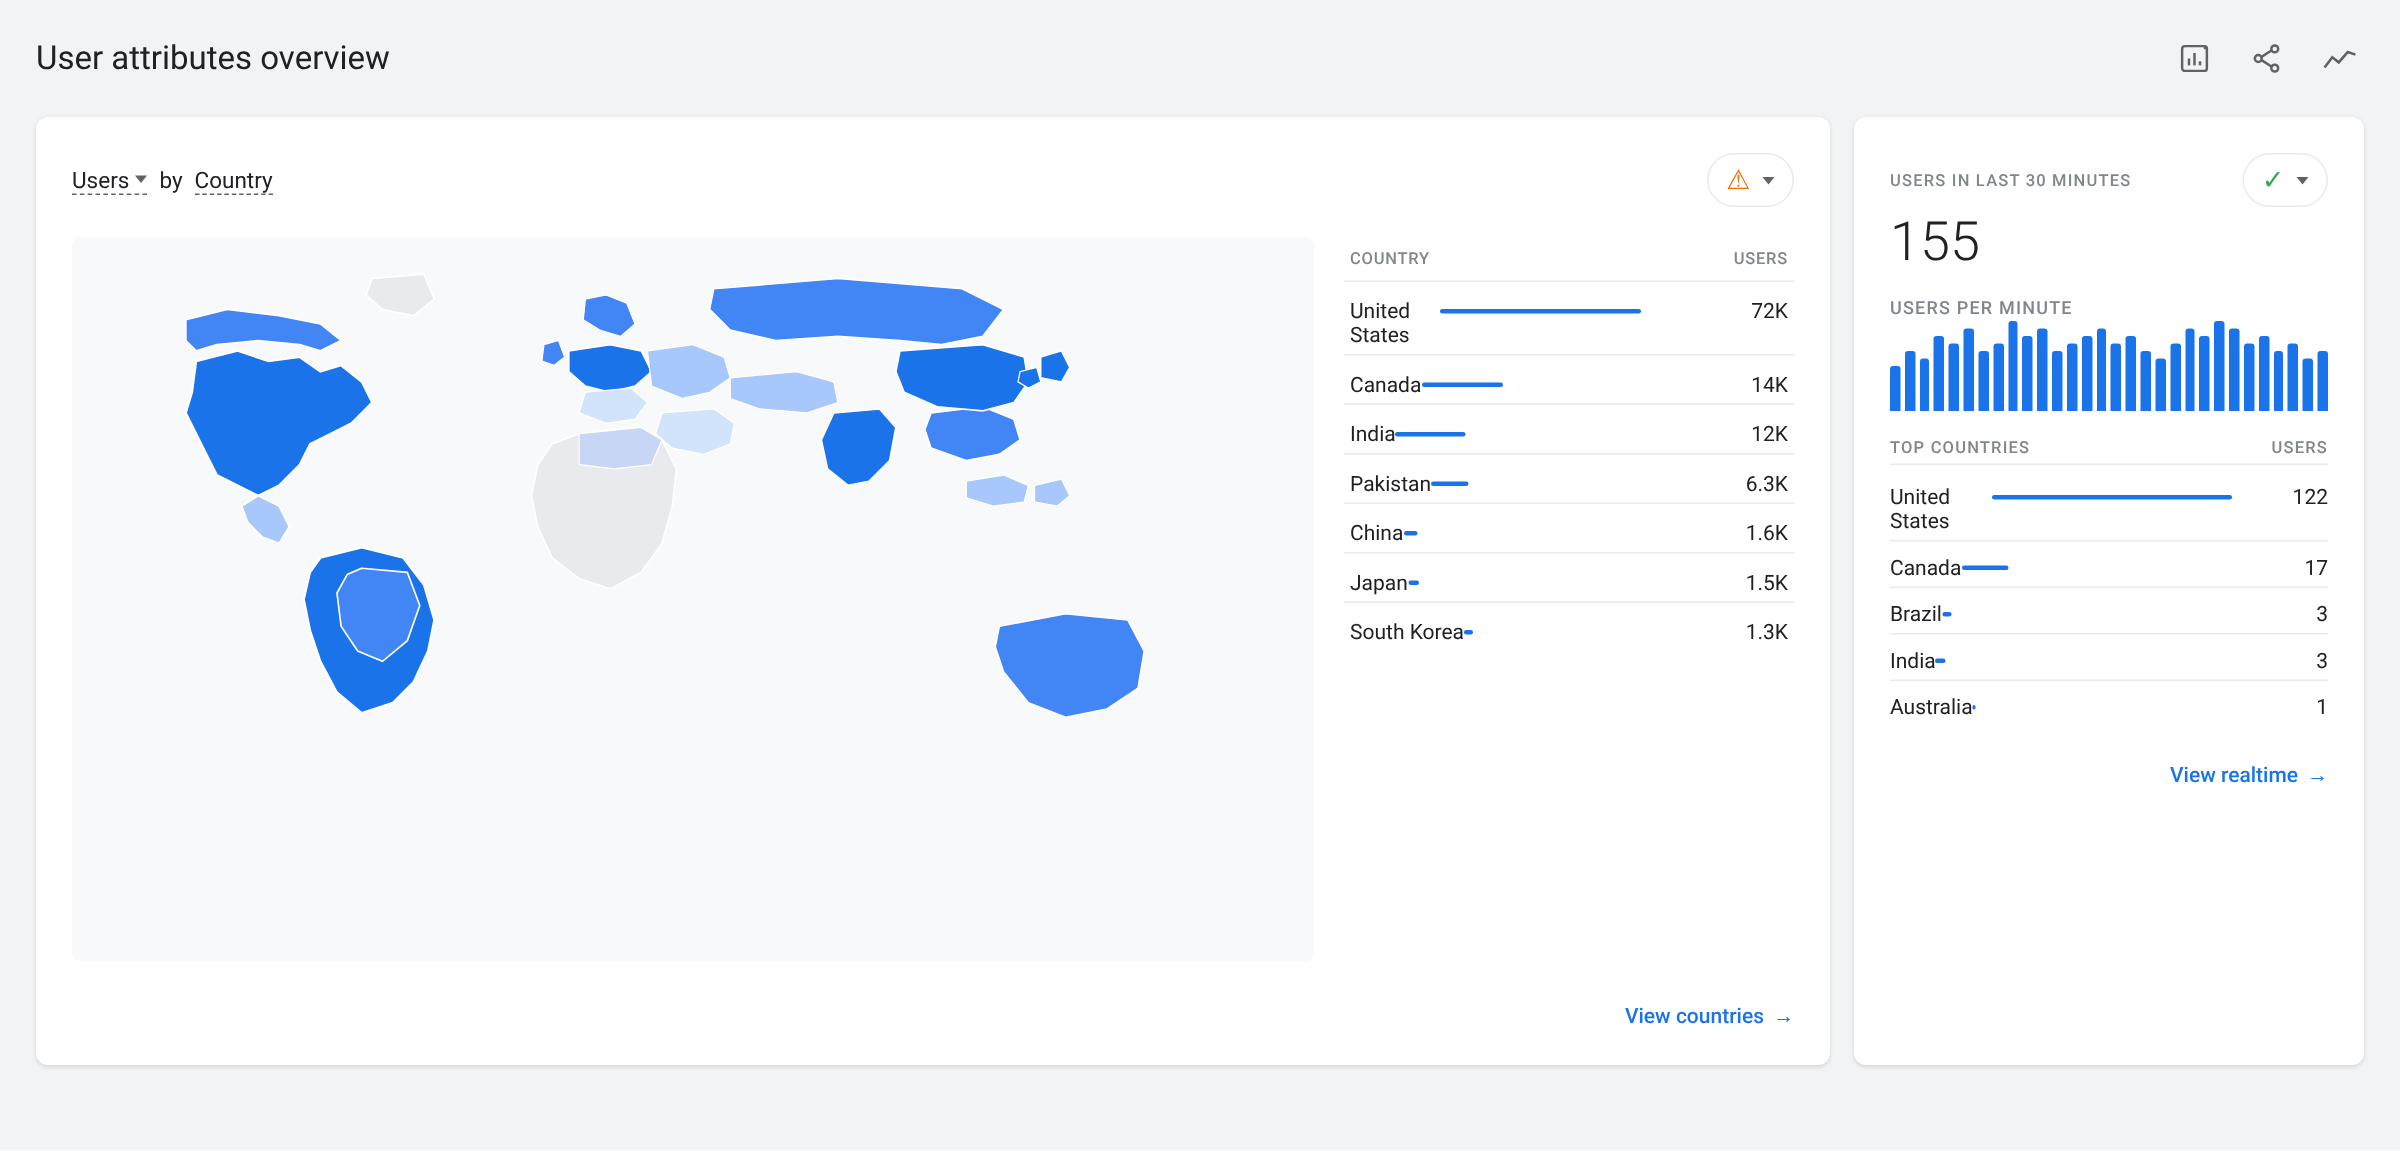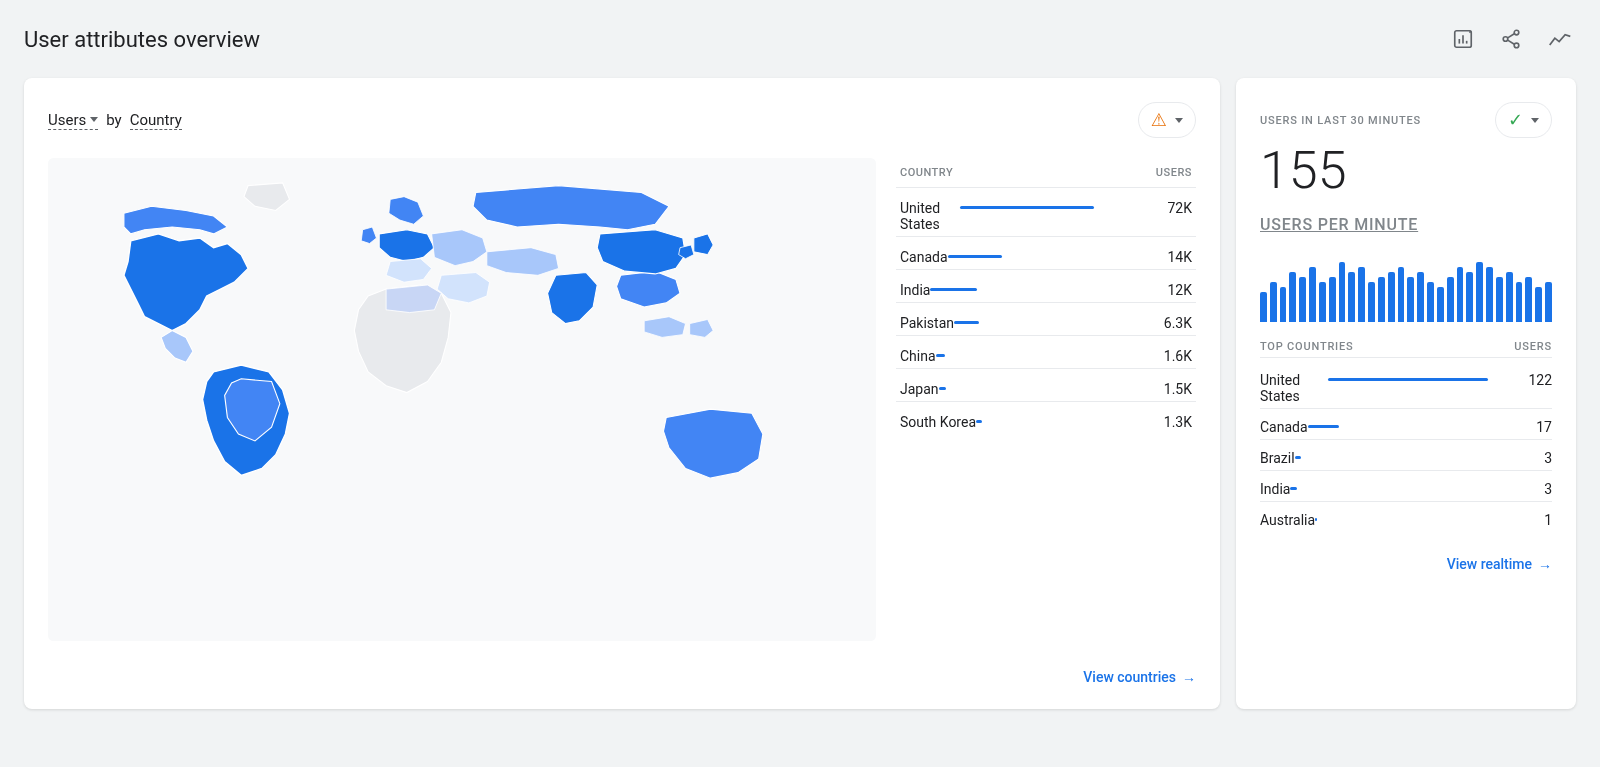--- a/index.html
+++ b/index.html
@@ -183,34 +183,33 @@
       cursor: pointer;
       background: #fff;
       font-size: 14px;
       color: #5f6368;
     }
     .green-check-icon {
       color: #34a853;
       font-size: 18px;
     }
     .big-number {
-      font-size: 52px;
+      font-size: 36px;
       font-weight: 300;
       color: #202124;
       line-height: 1.1;
       margin-bottom: 16px;
     }
     .users-per-minute-label {
       text-transform: uppercase;
-      font-size: 16px;
+      font-size: 12px;
       letter-spacing: 0.8px;
       color: #80868b;
       font-weight: 500;
-      margin-bottom: 28px;
-      text-decoration: underline;
+      margin-bottom: 2px;
     }
     .bar-chart {
       display: flex;
       align-items: flex-end;
       gap: 3px;
       height: 60px;
       margin-bottom: 18px;
     }
     .bar {
       background: #1a73e8;

